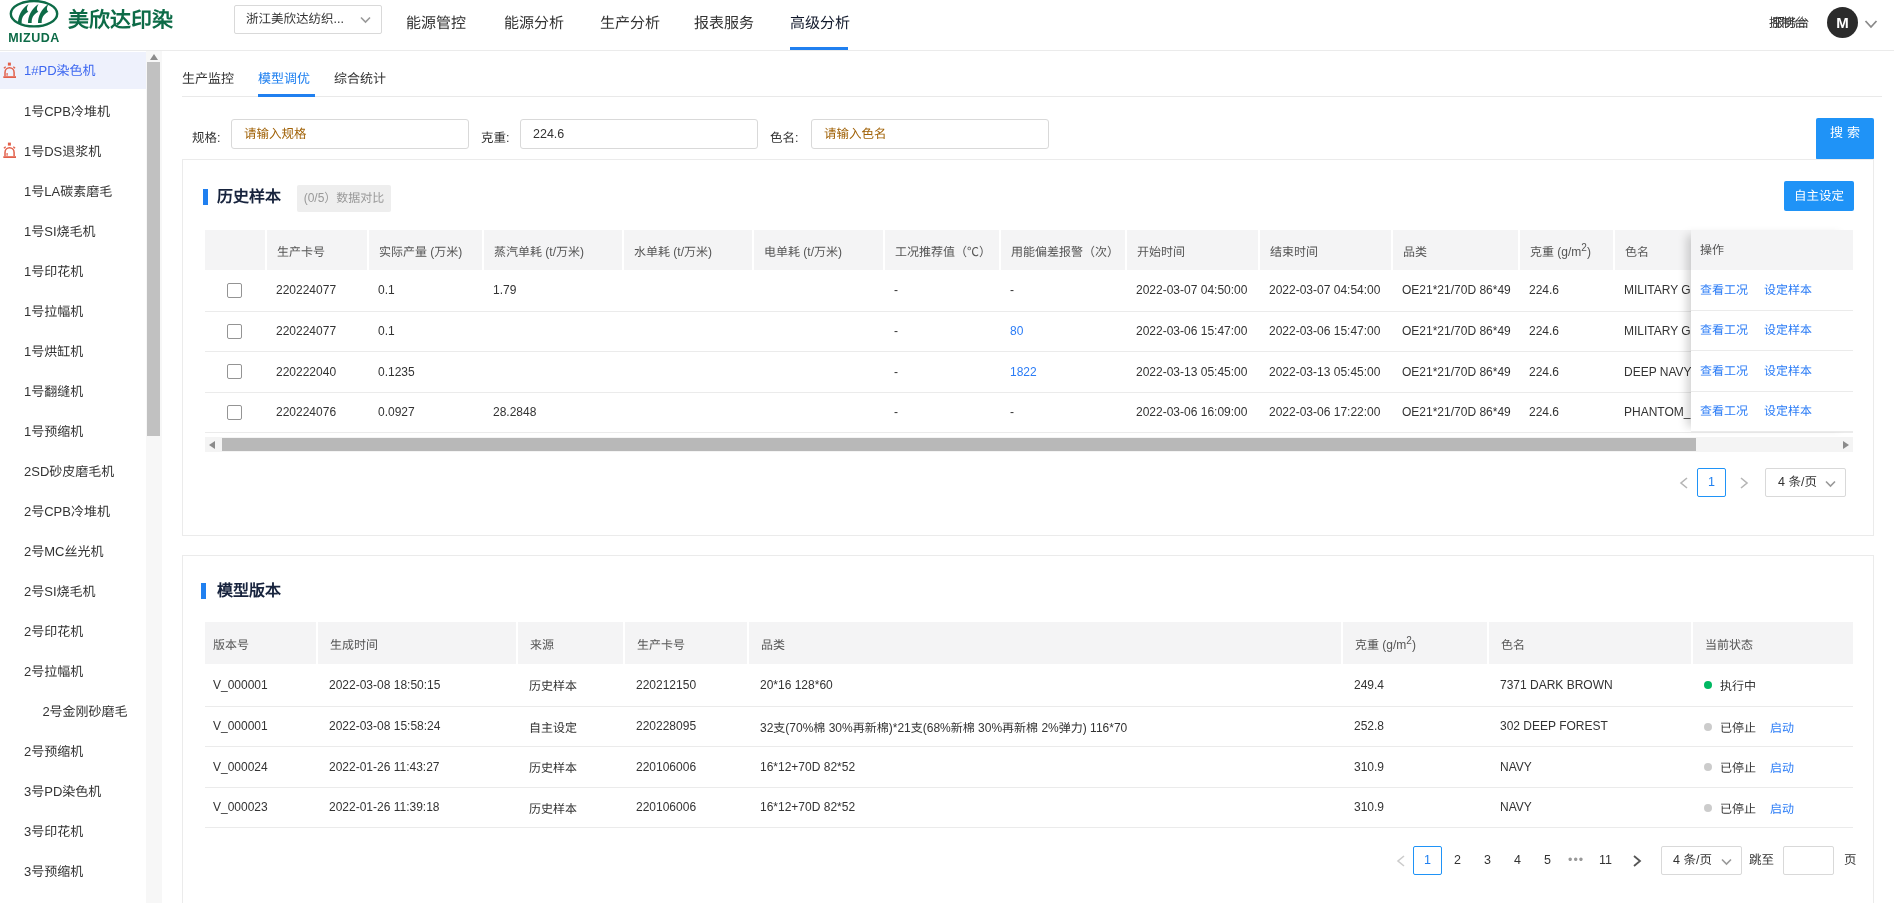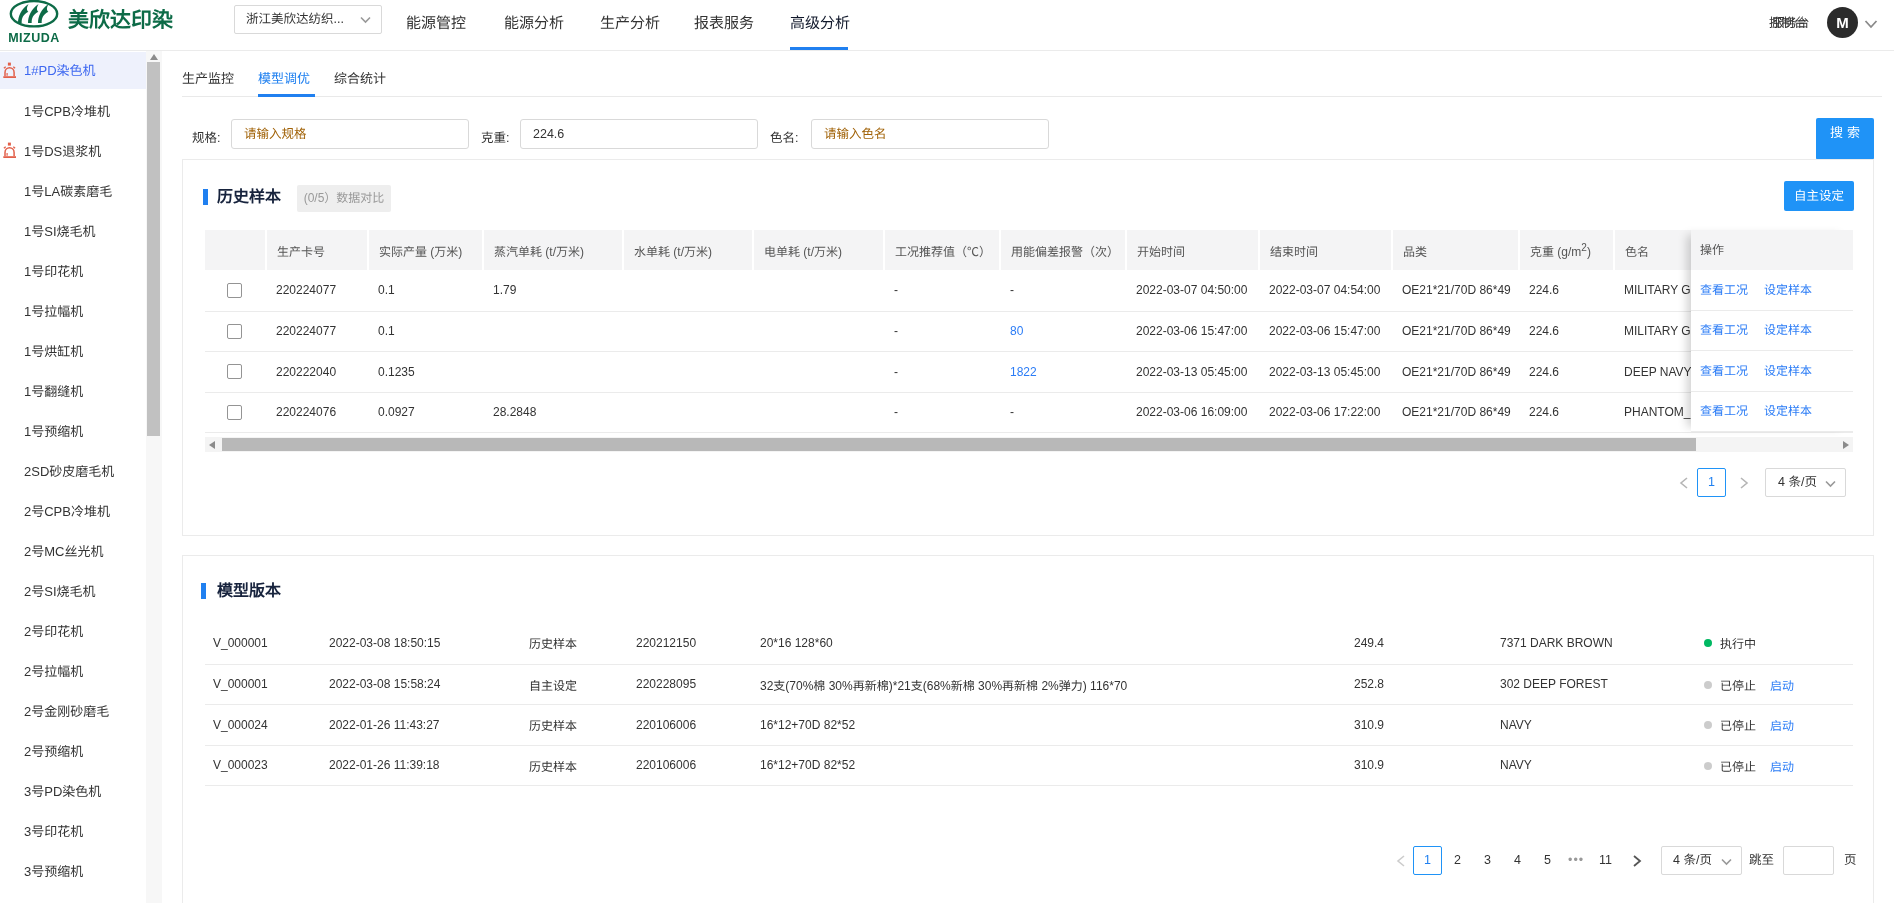--- a/index.html
+++ b/index.html
@@ -115,21 +115,21 @@
     <div class="sd-it" style="top: 241px;">1号拉幅机</div>
     <div class="sd-it" style="top: 281px;">1号烘缸机</div>
     <div class="sd-it" style="top: 321px;">1号翻缝机</div>
     <div class="sd-it" style="top: 361px;">1号预缩机</div>
     <div class="sd-it" style="top: 401px;">2SD砂皮磨毛机</div>
     <div class="sd-it" style="top: 441px;">2号CPB冷堆机</div>
     <div class="sd-it" style="top: 481px;">2号MC丝光机</div>
     <div class="sd-it" style="top: 521px;">2号SI烧毛机</div>
     <div class="sd-it" style="top: 561px;">2号印花机</div>
     <div class="sd-it" style="top: 601px;">2号拉幅机</div>
-    <div class="sd-it" style="top: 641px;">2号金刚砂磨毛</div>
+    <div class="sd-it" style="top: 641px; text-align: center;">2号金刚砂磨毛</div>
     <div class="sd-it" style="top: 681px;">2号预缩机</div>
     <div class="sd-it" style="top: 721px;">3号PD染色机</div>
     <div class="sd-it" style="top: 761px;">3号印花机</div>
     <div class="sd-it" style="top: 801px;">3号预缩机</div>
   </div>
 <div id="sbar">
     <div class="arr-up"></div>
     <div class="thumb"></div>
   </div>
 
@@ -285,20 +285,30 @@
           <col style="width:200px">
           <col style="width:107px">
           <col style="width:124px">
           <col style="width:594px">
           <col style="width:146px">
           <col style="width:204px">
           <col style="width:161px">
         </colgroup>
         <tbody>
           <tr style="height:42px">
+            <th style="padding-left:8px">版本号</th>
+            <th style="padding-left:12px">生成时间</th>
+            <th style="padding-left:12px">来源</th>
+            <th style="padding-left:12px">生产卡号</th>
+            <th style="padding-left:12px">品类</th>
+            <th style="padding-left:12px">克重 (g/m<sup>2</sup>)</th>
+            <th style="padding-left:12px">色名</th>
+            <th style="padding-left:12px">当前状态</th>
+          </tr>
+          <tr style="height:42px">
             <td style="padding-left:8px">V_000001</td>
             <td style="padding-left:12px">2022-03-08 18:50:15</td>
             <td style="padding-left:12px">历史样本</td>
             <td style="padding-left:12px">220212150</td>
             <td style="padding-left:12px">20*16 128*60</td>
             <td style="padding-left:12px">249.4</td>
             <td style="padding-left:12px">7371 DARK BROWN</td>
             <td style="padding-left:12px"><span style="display:inline-block;width:8px;height:8px;border-radius:50%;background:#00b862;margin-right:8px;vertical-align:1px"></span>执行中</td>
           </tr>
           <tr style="height:40px">

